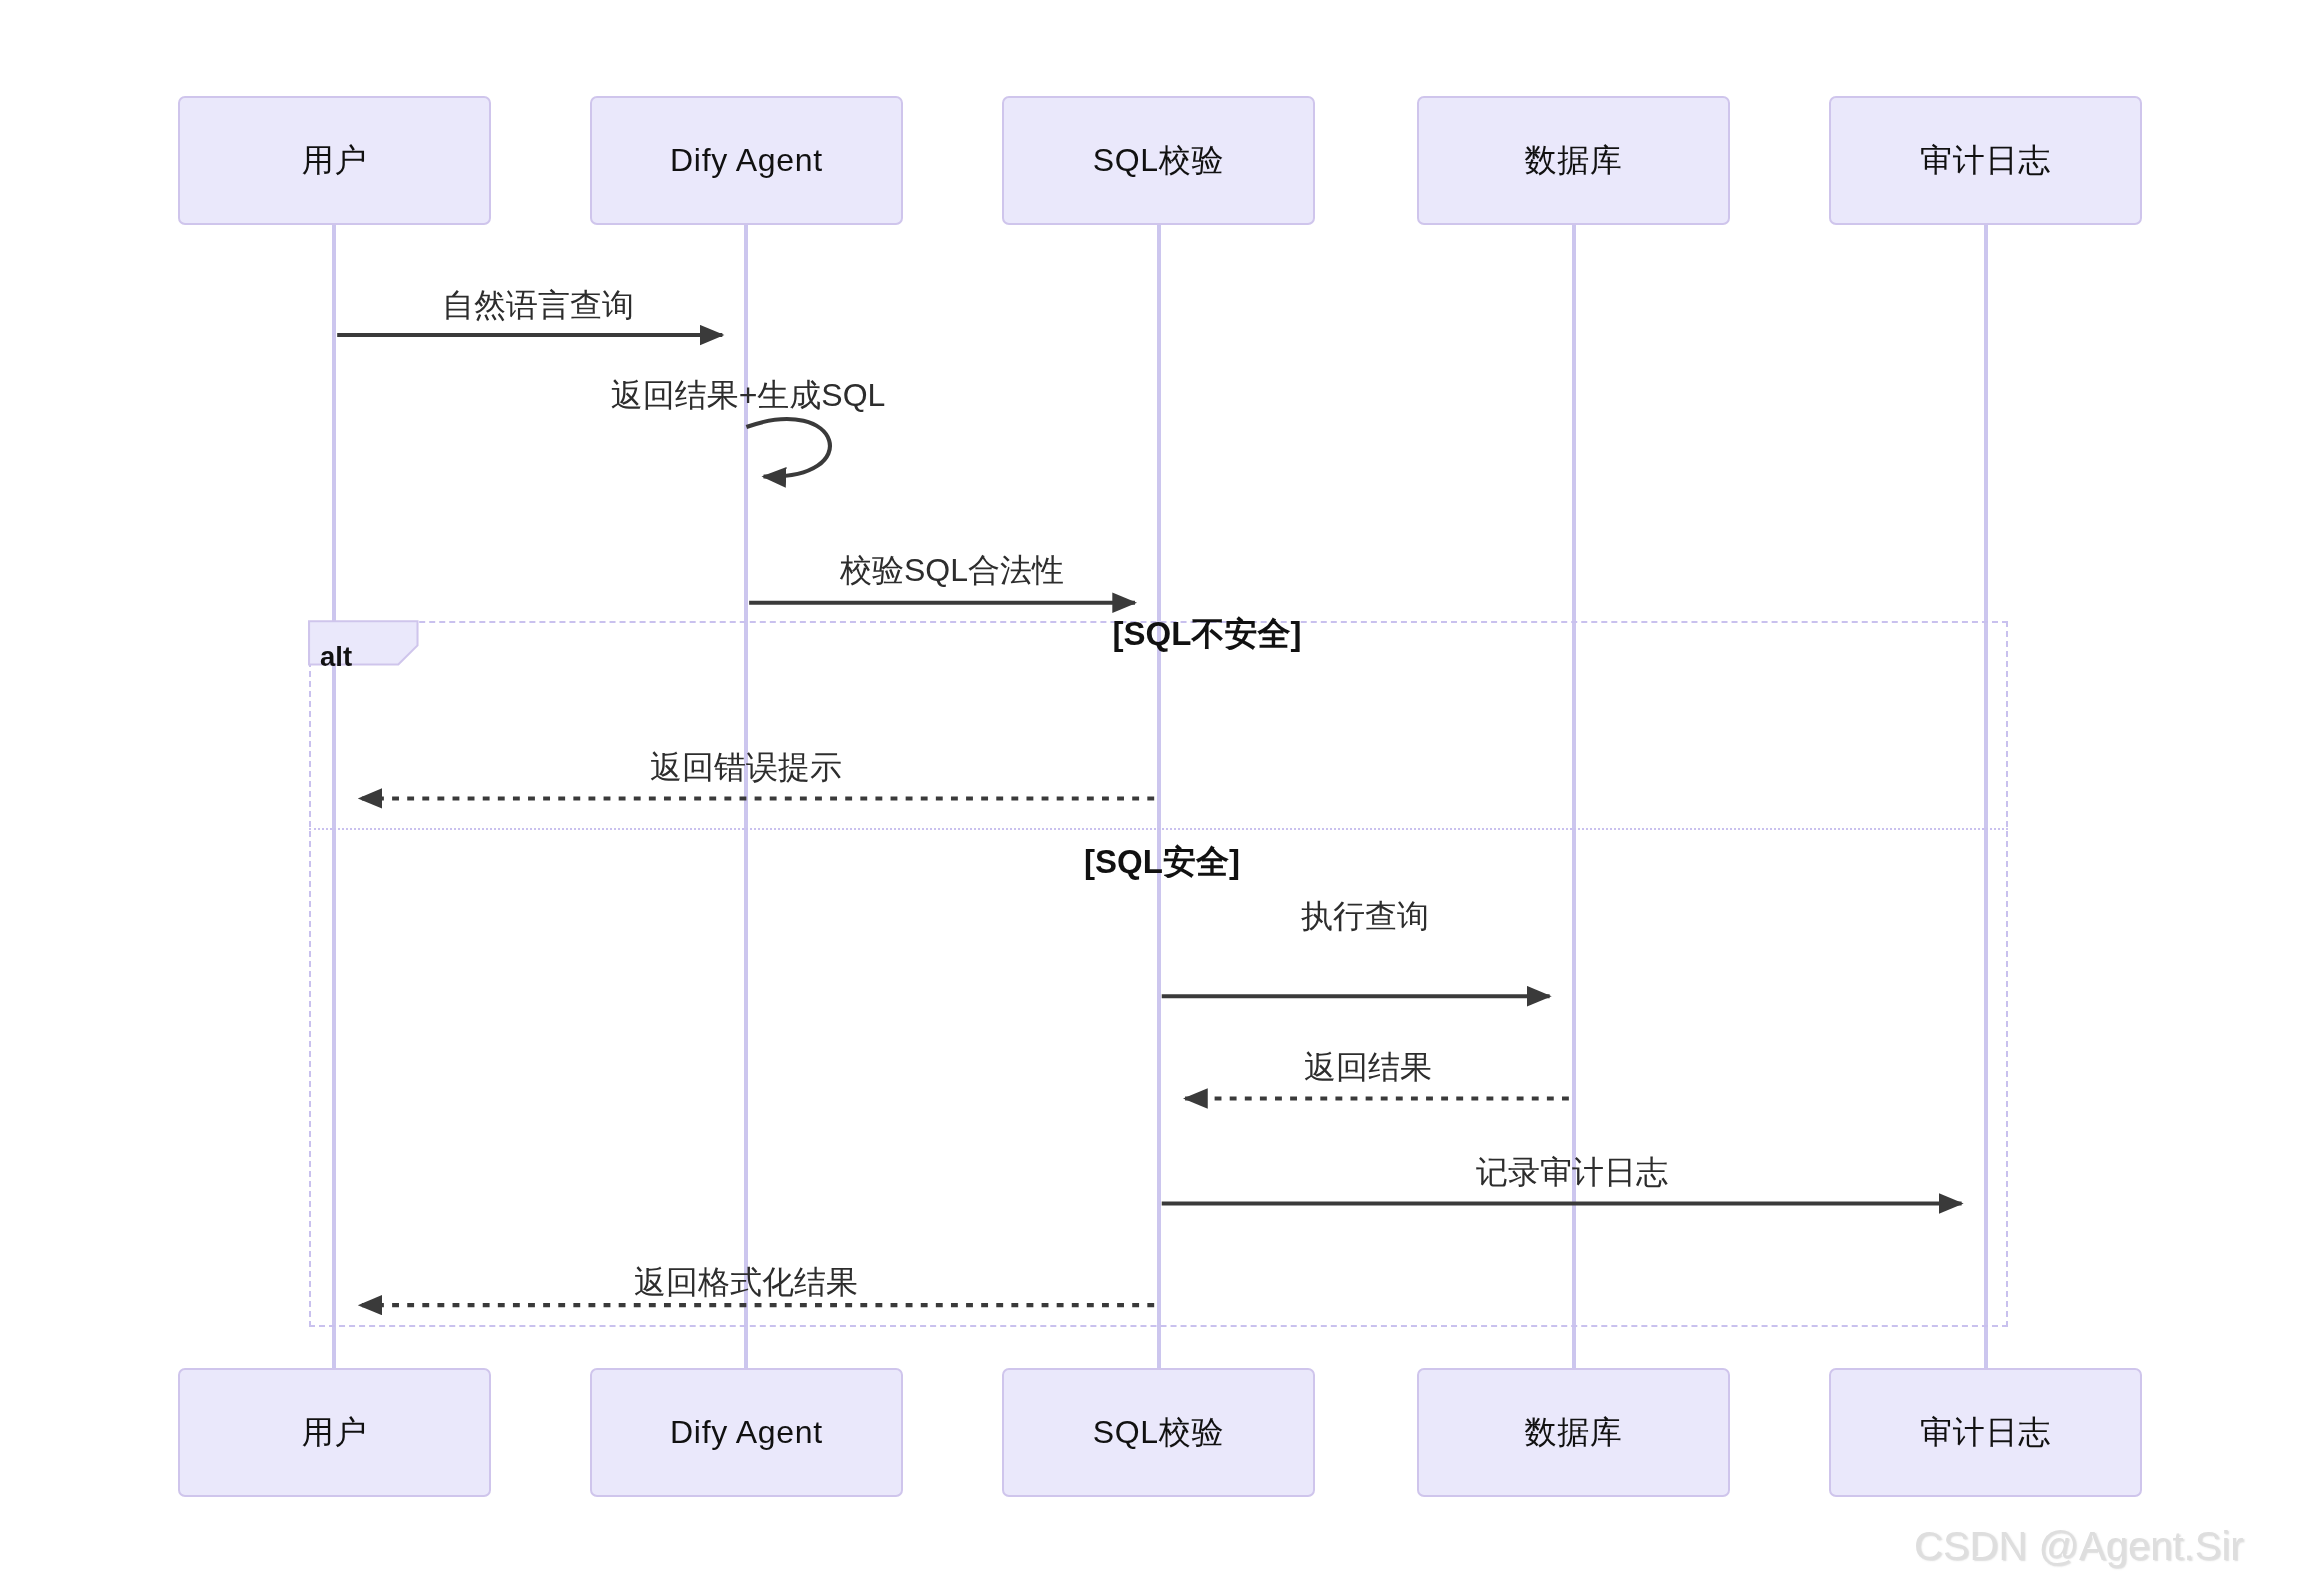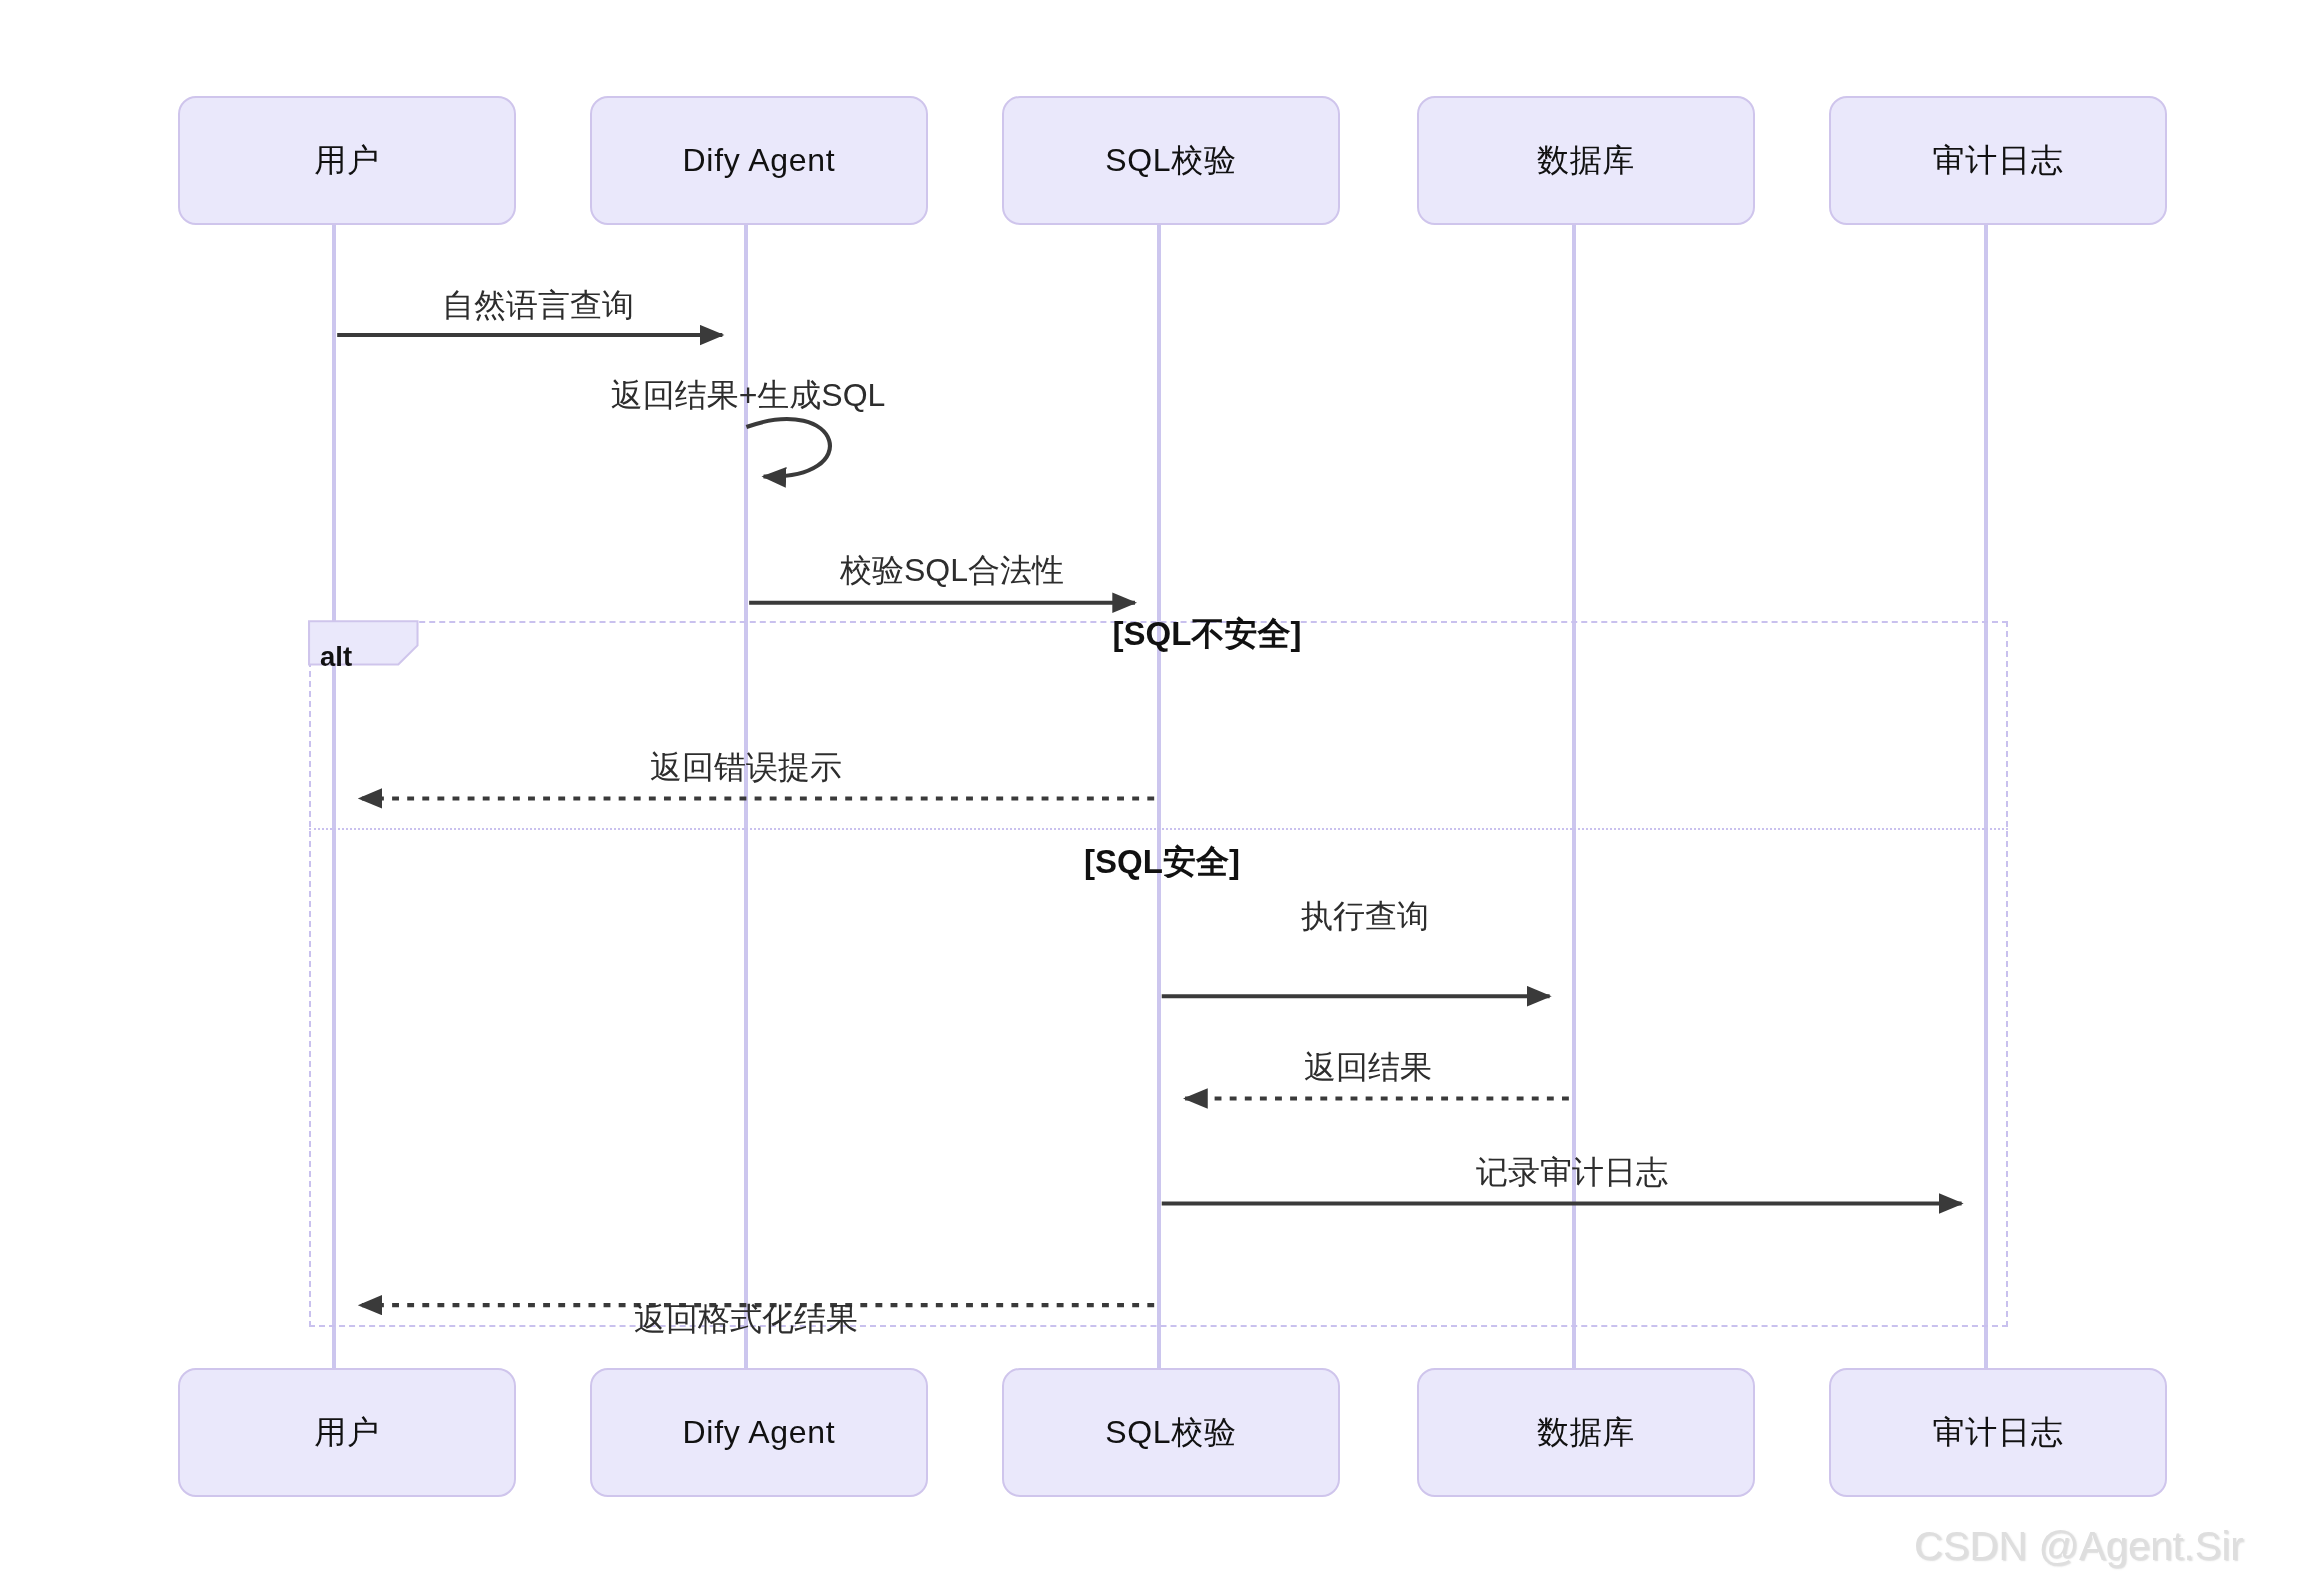--- a/index.html
+++ b/index.html
@@ -6,24 +6,24 @@
   #stage{
     position:relative;
     width:2307px;height:1588px;
     background:#ffffff;
     overflow:hidden;
     font-family:"Liberation Sans","DejaVu Sans",sans-serif;
   }
   
   .actor-box{
     position:absolute;
-    width:338px;height:129px;
+    width:313px;height:129px;
     background:#EAE8FB;
     border:2.7px solid #CFC5EC;
-    border-radius:18px;
+    border-radius:7px;
     box-sizing:border-box;
     display:flex;align-items:center;justify-content:center;
     font-size:32px;color:#111111;
     letter-spacing:0.7px;
   }
   
   .lifeline{
     position:absolute;
     width:4.1px;top:225px;height:1143px;
     background:#CCC6EE;
@@ -124,21 +124,21 @@
   <div class="guard-label" style="left:1207px;top:612px">[SQL不安全]</div>
   <div class="guard-label" style="left:1162px;top:840px">[SQL安全]</div>
 
   <div class="msg-label" style="left:538px;top:284px">自然语言查询</div>
   <div class="msg-label" style="left:748px;top:374px">返回结果+生成SQL</div>
   <div class="msg-label" style="left:952px;top:549px">校验SQL合法性</div>
   <div class="msg-label" style="left:746px;top:746px">返回错误提示</div>
   <div class="msg-label" style="left:1365px;top:895px">执行查询</div>
   <div class="msg-label" style="left:1368px;top:1046px">返回结果</div>
   <div class="msg-label" style="left:1572px;top:1151px">记录审计日志</div>
-  <div class="msg-label" style="left:746px;top:1298px">返回格式化结果</div>
+  <div class="msg-label" style="left:746px;top:1261px">返回格式化结果</div>
 
   <div class="actor-box" style="left:178px;top:96px">用户</div>
   <div class="actor-box" style="left:590px;top:96px">Dify Agent</div>
   <div class="actor-box" style="left:1002px;top:96px">SQL校验</div>
   <div class="actor-box" style="left:1417px;top:96px">数据库</div>
   <div class="actor-box" style="left:1829px;top:96px">审计日志</div>
 
   <div class="actor-box" style="left:178px;top:1368px">用户</div>
   <div class="actor-box" style="left:590px;top:1368px">Dify Agent</div>
   <div class="actor-box" style="left:1002px;top:1368px">SQL校验</div>

